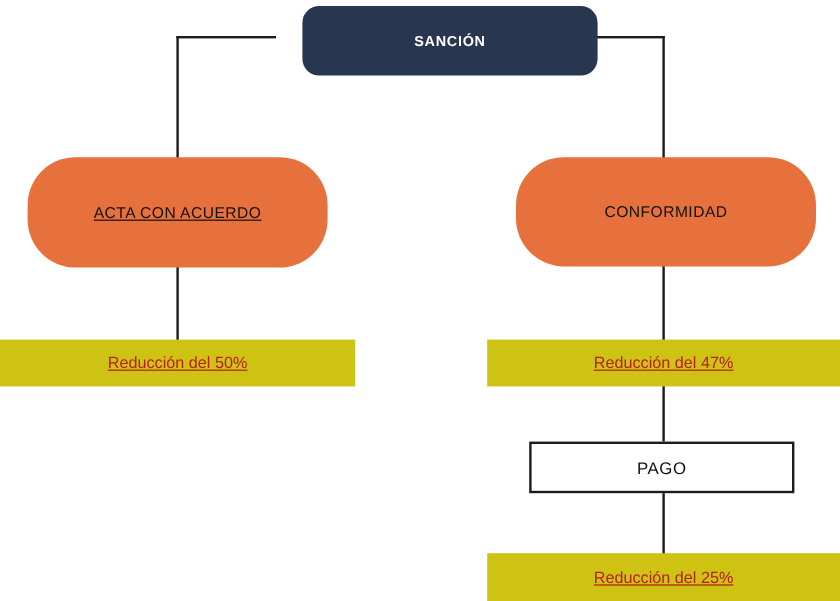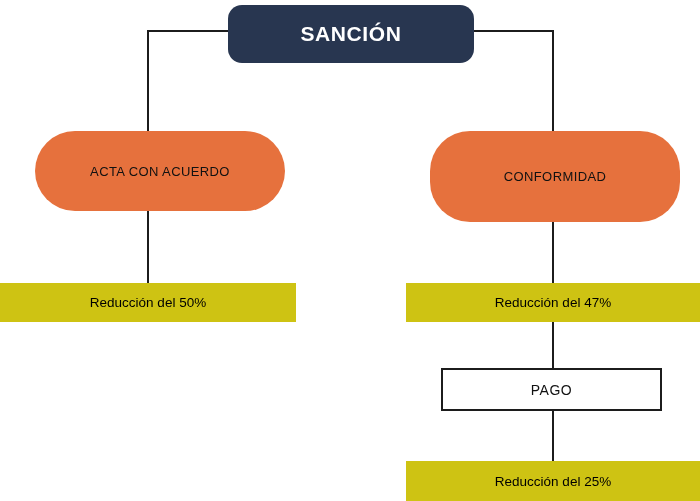--- a/index.html
+++ b/index.html
@@ -35,50 +35,52 @@
     align-items: center;
     justify-content: center;
     box-sizing: border-box;
     text-align: center;
   }
 
   .node-root {
     background: #283650;
     color: #ffffff;
     border-radius: 14px;
-    font-size: 21px;
+    font-size: 12px;
     font-weight: bold;
     letter-spacing: 0.6px;
+    margin-left: 24px;
   }
 
   .node-pill {
     background: #e6713d;
     color: #111111;
     border-radius: 40px;
     font-size: 13px;
     letter-spacing: 0.4px;
   }
 
   .node-band {
     background: #cec313;
-    color: #000000;
+    color: #b91c1c;
     font-size: 13.5px;
+    text-decoration: underline;
   }
 
   .node-plain {
     background: #ffffff;
     color: #111111;
     border: 2px solid #1c1c1c;
     font-size: 14px;
     letter-spacing: 0.5px;
   }
 
   
   #root-sancion      { left: 228px; top: 5px;   width: 246px; height: 58px; }
-  #pill-acta         { left: 35px;  top: 131px; width: 250px; height: 80px; }
+  #pill-acta         { left: 23px;  top: 131px; width: 250px; height: 92px; text-decoration: underline; }
   #pill-conformidad  { left: 430px; top: 131px; width: 250px; height: 91px; }
   #band-red50        { left: 0px;   top: 283px; width: 296px; height: 39px; }
   #band-red30        { left: 406px; top: 283px; width: 294px; height: 39px; }
   #box-pago          { left: 441px; top: 368px; width: 221px; height: 43px; }
   #band-red25        { left: 406px; top: 461px; width: 294px; height: 40px; }
 
   
   #conn-root-left-h  { left: 147px; top: 30px;  width: 83px;  }
   #conn-left-v       { left: 147px; top: 30px;  height: 103px; }
   #conn-acta-band    { left: 147px; top: 209px; height: 76px;  }

